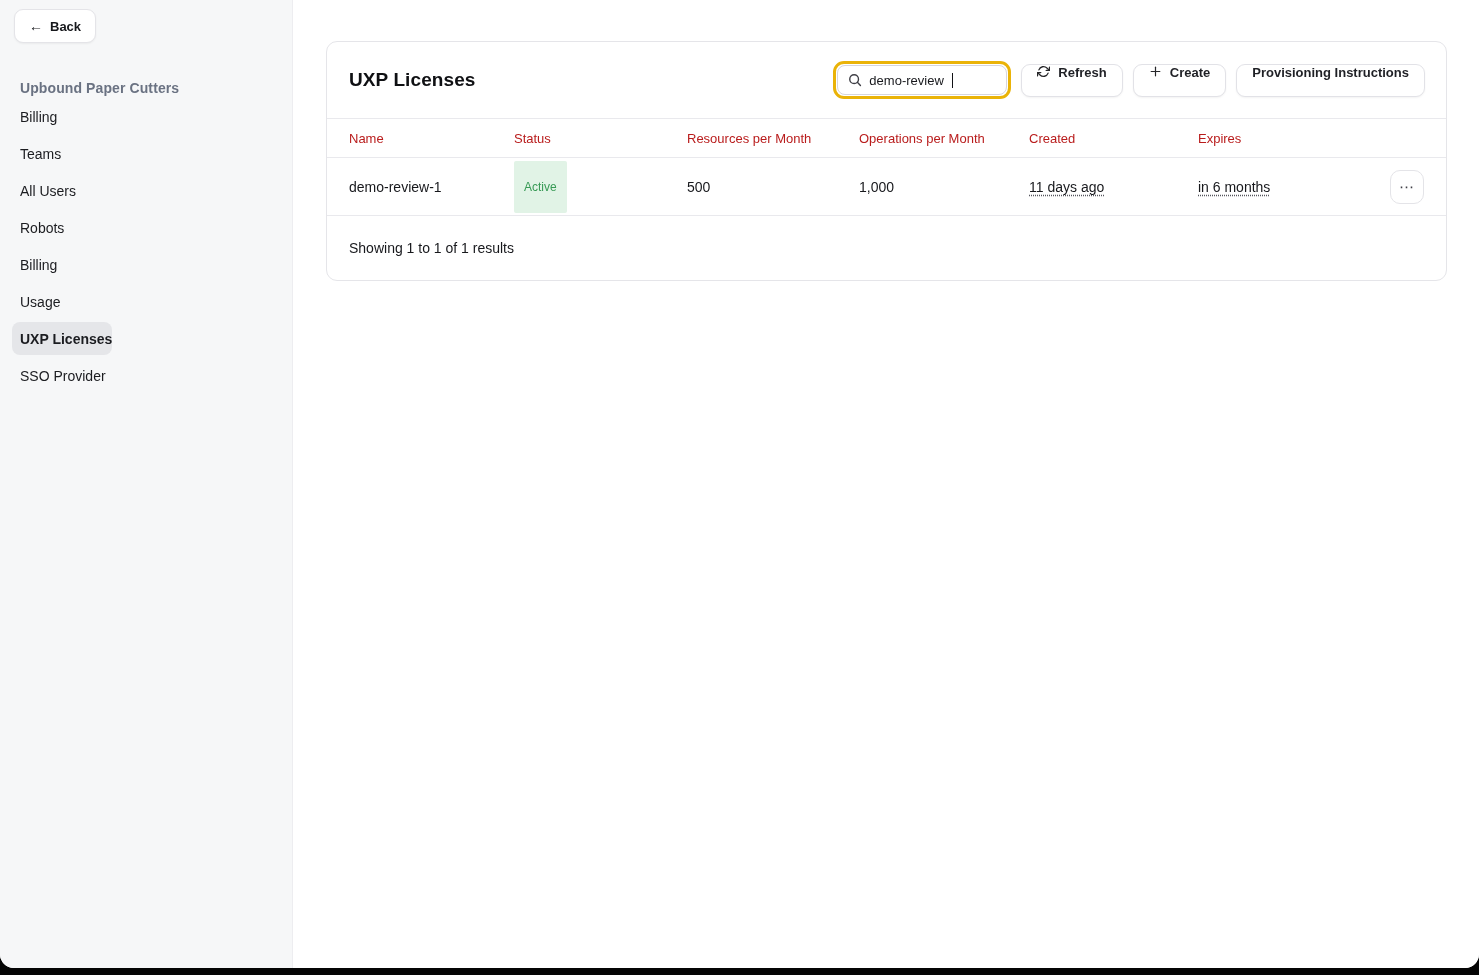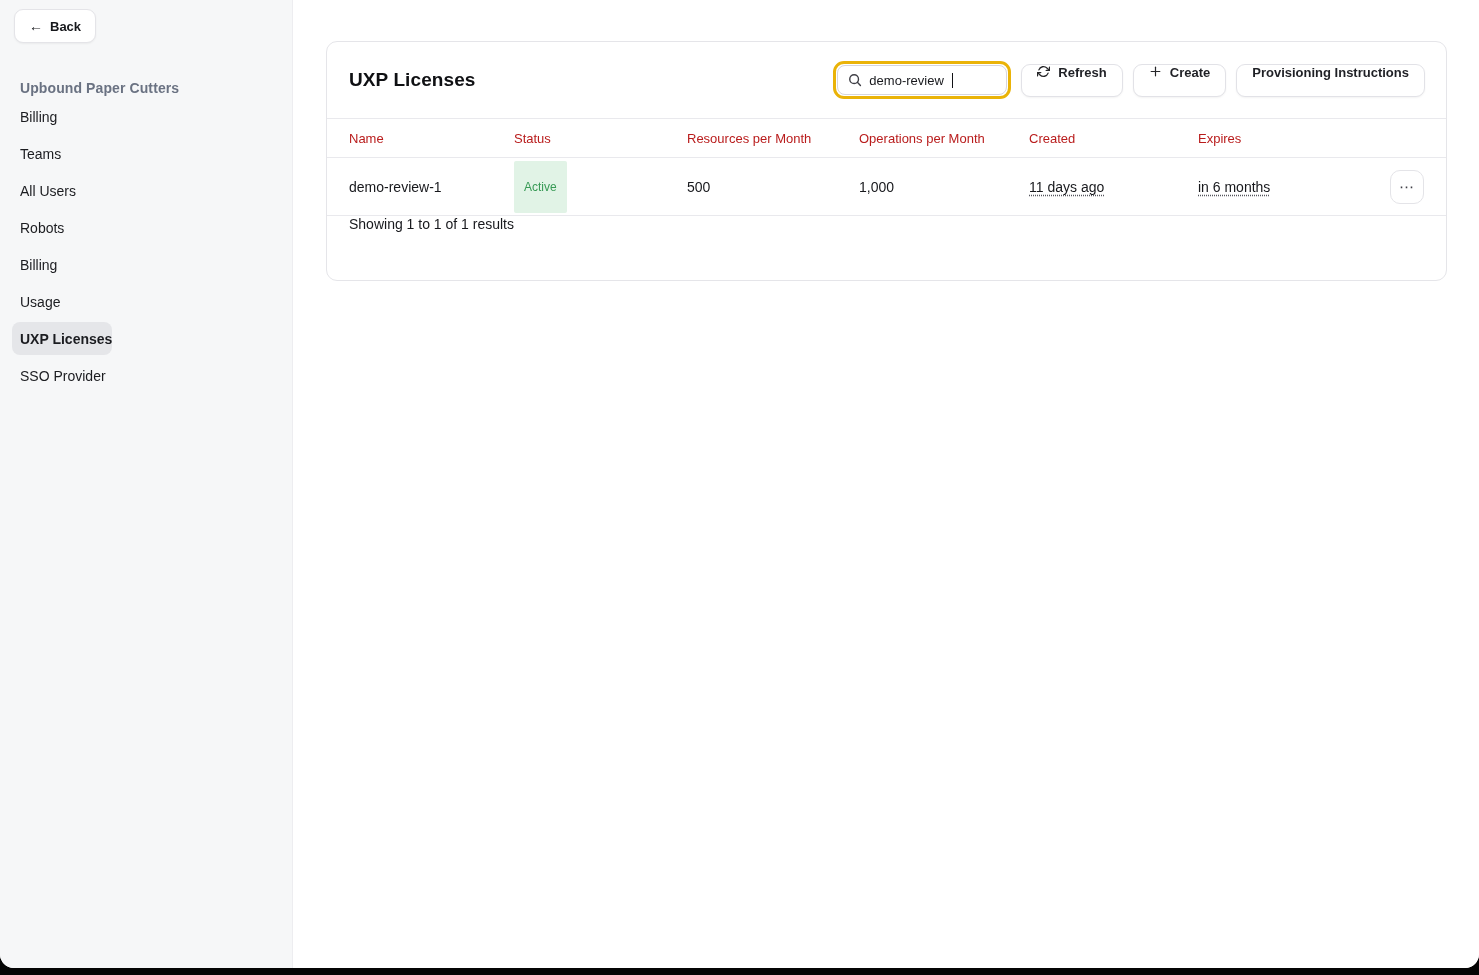--- a/index.html
+++ b/index.html
@@ -136,21 +136,21 @@
     width: 34px; height: 34px;
     display: flex; align-items: center; justify-content: center;
     background: #ffffff;
     border: 1px solid #e4e4e8;
     border-radius: 10px;
     font-size: 15px; color: #3f3f46; letter-spacing: 1px;
     cursor: pointer;
   }
   .tfoot {
     height: 64px;
-    display: flex; align-items: flex-start;
+    display: flex; align-items: center;
     padding: 0 22px;
   }
   .tfoot span { font-size: 14px; color: #17181c; }
 </style>
 </head>
 <body>
 
 <div class="screen">
   <div class="window">
 

